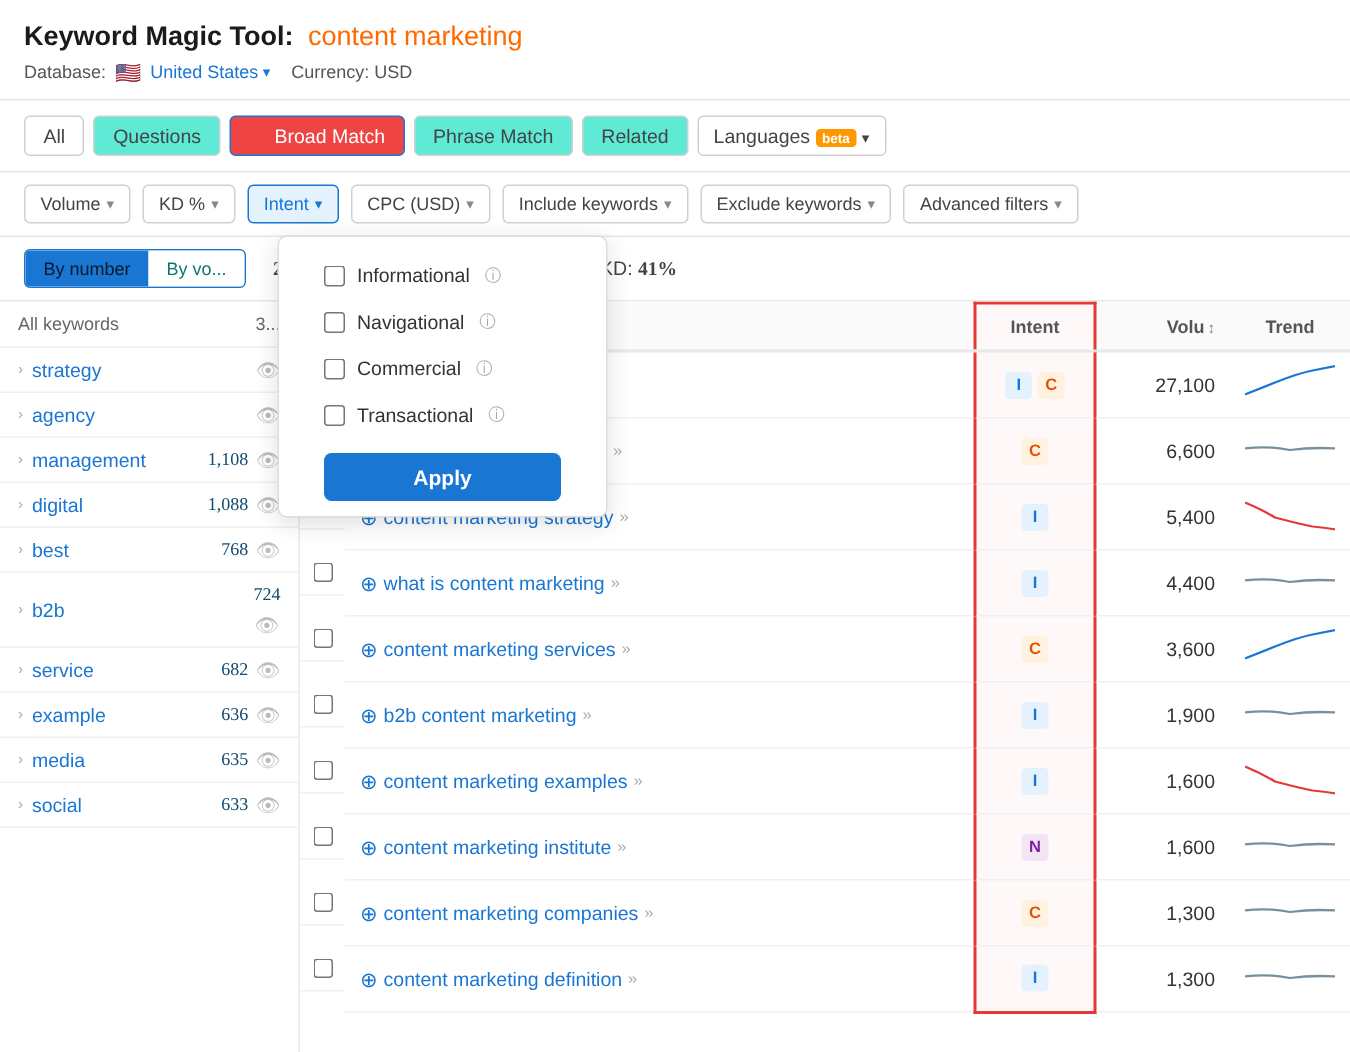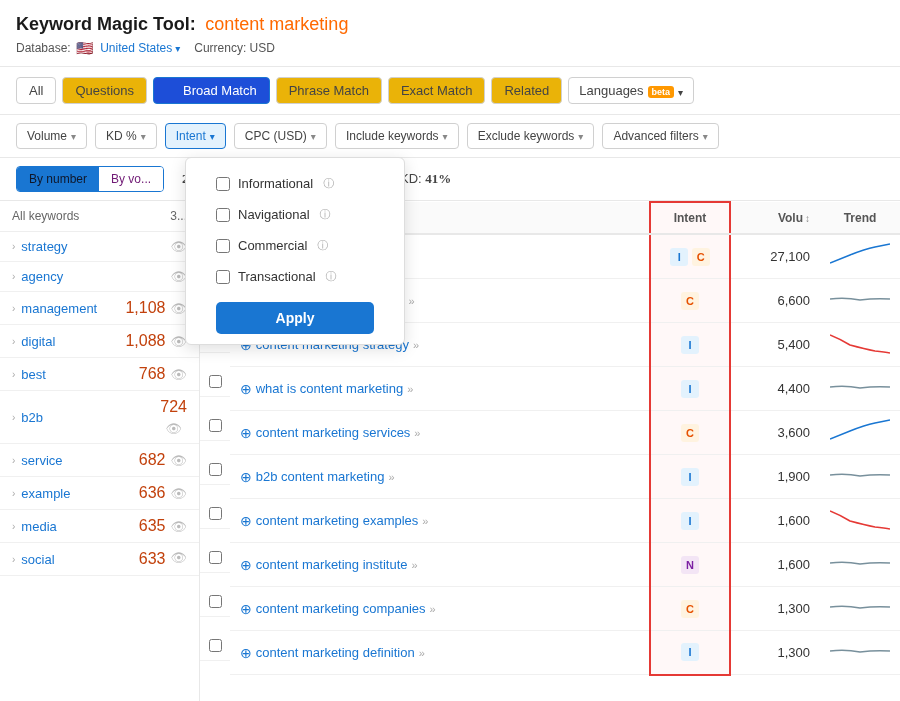--- a/index.html
+++ b/index.html
@@ -6,58 +6,58 @@
     body { background: #fff; font-size: 13px; color: #333; width: 900px; overflow-x: hidden; }
 
     
     .page-header { padding: 14px 16px 10px; border-bottom: 1px solid #e8e8e8; }
     .db-row { display: flex; align-items: center; gap: 6px; margin-top: 5px; font-size: 12px; color: #555; }
     .db-link { color: #1976d2; text-decoration: none; display: flex; align-items: center; gap: 3px; }
     .flag { font-size: 14px; }
 
     
     .tabs-row { display: flex; align-items: center; gap: 6px; padding: 10px 16px; border-bottom: 1px solid #e8e8e8; }
-    .tab { padding: 5px 12px; border-radius: 4px; border: 1px solid #d0d0d0; background: #eab308; cursor: pointer; font-size: 13px; color: #444; }
-    .tab.active { background: #1d4ed8; color: #fff; border-color: #1976d2; padding-left: 29px; }
+    .tab { padding: 5px 12px; border-radius: 4px; border: 1px solid #d0d0d0; background: #5eead4; cursor: pointer; font-size: 13px; color: #444; }
+    .tab.active { background: #ef4444; color: #fff; border-color: #1976d2; padding-left: 29px; }
     .tab.all { background: #fff; color: #444; }
     .tab-lang { display: flex; align-items: flex-end; gap: 4px; padding: 5px 10px; border-radius: 4px; border: 1px solid #d0d0d0; background: #fff; cursor: pointer; color: #444; font-size: 13px; }
     .beta-badge { background: #ff9800; color: #fff; font-size: 9px; padding: 1px 4px; border-radius: 3px; font-weight: 600; }
 
     
     .filter-row { display: flex; align-items: center; gap: 8px; padding: 8px 16px; border-bottom: 1px solid #e8e8e8; position: relative; }
     .filter-btn { display: flex; align-items: center; gap: 4px; padding: 5px 10px; border-radius: 4px; border: 1px solid #d0d0d0; background: #fff; cursor: pointer; font-size: 12px; color: #444; white-space: nowrap; }
     .filter-btn.active-filter { background: #e3f2fd; border-color: #1976d2; color: #1976d2; }
     .chevron { font-size: 10px; color: #888; }
 
     
     .intent-dropdown { position: absolute; top: 42px; left: 185px; background: #fff; border: 1px solid #ddd; border-radius: 6px; box-shadow: 0 4px 16px rgba(0,0,0,0.13); z-index: 100; width: 220px; padding: 10px 16px 10px; }
     .intent-option { display: flex; align-items: center; gap: 8px; padding: 8px 14px; cursor: pointer; font-size: 13px; color: #333; }
     .intent-option input[type=checkbox] { accent-color: #1976d2; width: 14px; height: 14px; }
     .info-icon { color: #aaa; font-size: 11px; margin-left: 2px; }
     .apply-btn { display: block; margin: 10px 14px 0; background: #1976d2; color: #fff; border: none; border-radius: 5px; padding: 8px 0; width: calc(100% - 28px); font-size: 14px; font-weight: 600; cursor: pointer; text-align: center; }
 
     
     .view-row { display: flex; align-items: center; gap: 10px; padding: 8px 16px; border-bottom: 1px solid #e8e8e8; }
     .view-toggle { display: flex; border: 1px solid #1976d2; border-radius: 4px; overflow: hidden; }
-    .view-btn { padding: 5px 12px; font-size: 12px; cursor: pointer; border: none; background: #fff; color: #701a75; }
+    .view-btn { padding: 5px 12px; font-size: 12px; cursor: pointer; border: none; background: #fff; color: #0f766e; }
     .view-btn.active { background: #1976d2; color: #0f172a; }
     .summary-text { font-size: 13px; color: #444; margin-left: 8px; }
     .summary-bold { font-weight: 700; font-family: Liberation Serif, serif; }
 
     
     .main-layout { display: flex; height: calc(701px - 180px); }
 
     
     .sidebar { width: 200px; border-right: 1px solid #e8e8e8; overflow-y: auto; flex-shrink: 0; }
     .sidebar-header { display: flex; justify-content: space-between; padding: 8px 12px; color: #666; font-size: 12px; border-bottom: 1px solid #eee; }
     .sidebar-item { display: flex; align-items: center; justify-content: space-between; padding: 7px 12px; cursor: pointer; border-bottom: 1px solid #f0f0f0; }
     .sidebar-item-left { display: flex; align-items: center; gap: 6px; }
     .chevron-right { color: #aaa; font-size: 10px; }
     .sidebar-word { color: #1976d2; font-size: 13px; }
-    .sidebar-count { color: #c2410c; font-size: 16px; }
+    .sidebar-count { color: #0c4a6e; font-size: 12px; font-family: Liberation Serif, serif; }
     .eye-icon { color: #bbb; font-size: 13px; cursor: pointer; }
 
     
     .table-wrap { flex: 1; overflow-x: auto; position: relative; }
     table { width: 100%; border-collapse: collapse; font-size: 13px; }
     th { padding: 8px 10px; text-align: left; color: #555; font-weight: 600; font-size: 12px; border-bottom: 2px solid #e8e8e8; white-space: nowrap; background: #fafafa; }
     td { padding: 8px 10px; border-bottom: 1px solid #f0f0f0; vertical-align: middle; }
     .col-intent { width: 80px; text-align: center; }
     .col-vol { width: 90px; text-align: right; }
     .col-trend { width: 80px; text-align: center; }
@@ -100,21 +100,20 @@
     </a>
     <span style="margin-left:8px;">Currency: USD</span>
   </div>
 </div>
 
 <div class="tabs-row">
   <button class="tab all">All</button>
   <button class="tab">Questions</button>
   <button class="tab active">Broad Match</button>
   <button class="tab">Phrase Match</button>
-  <button class="tab">Exact Match</button>
   <button class="tab">Related</button>
   <div class="tab-lang">
     <span>Languages</span>
     <span class="beta-badge">beta</span>
     <span style="font-size:10px;">▾</span>
   </div>
 </div>
 
 <div class="filter-row">
   <button class="filter-btn">

